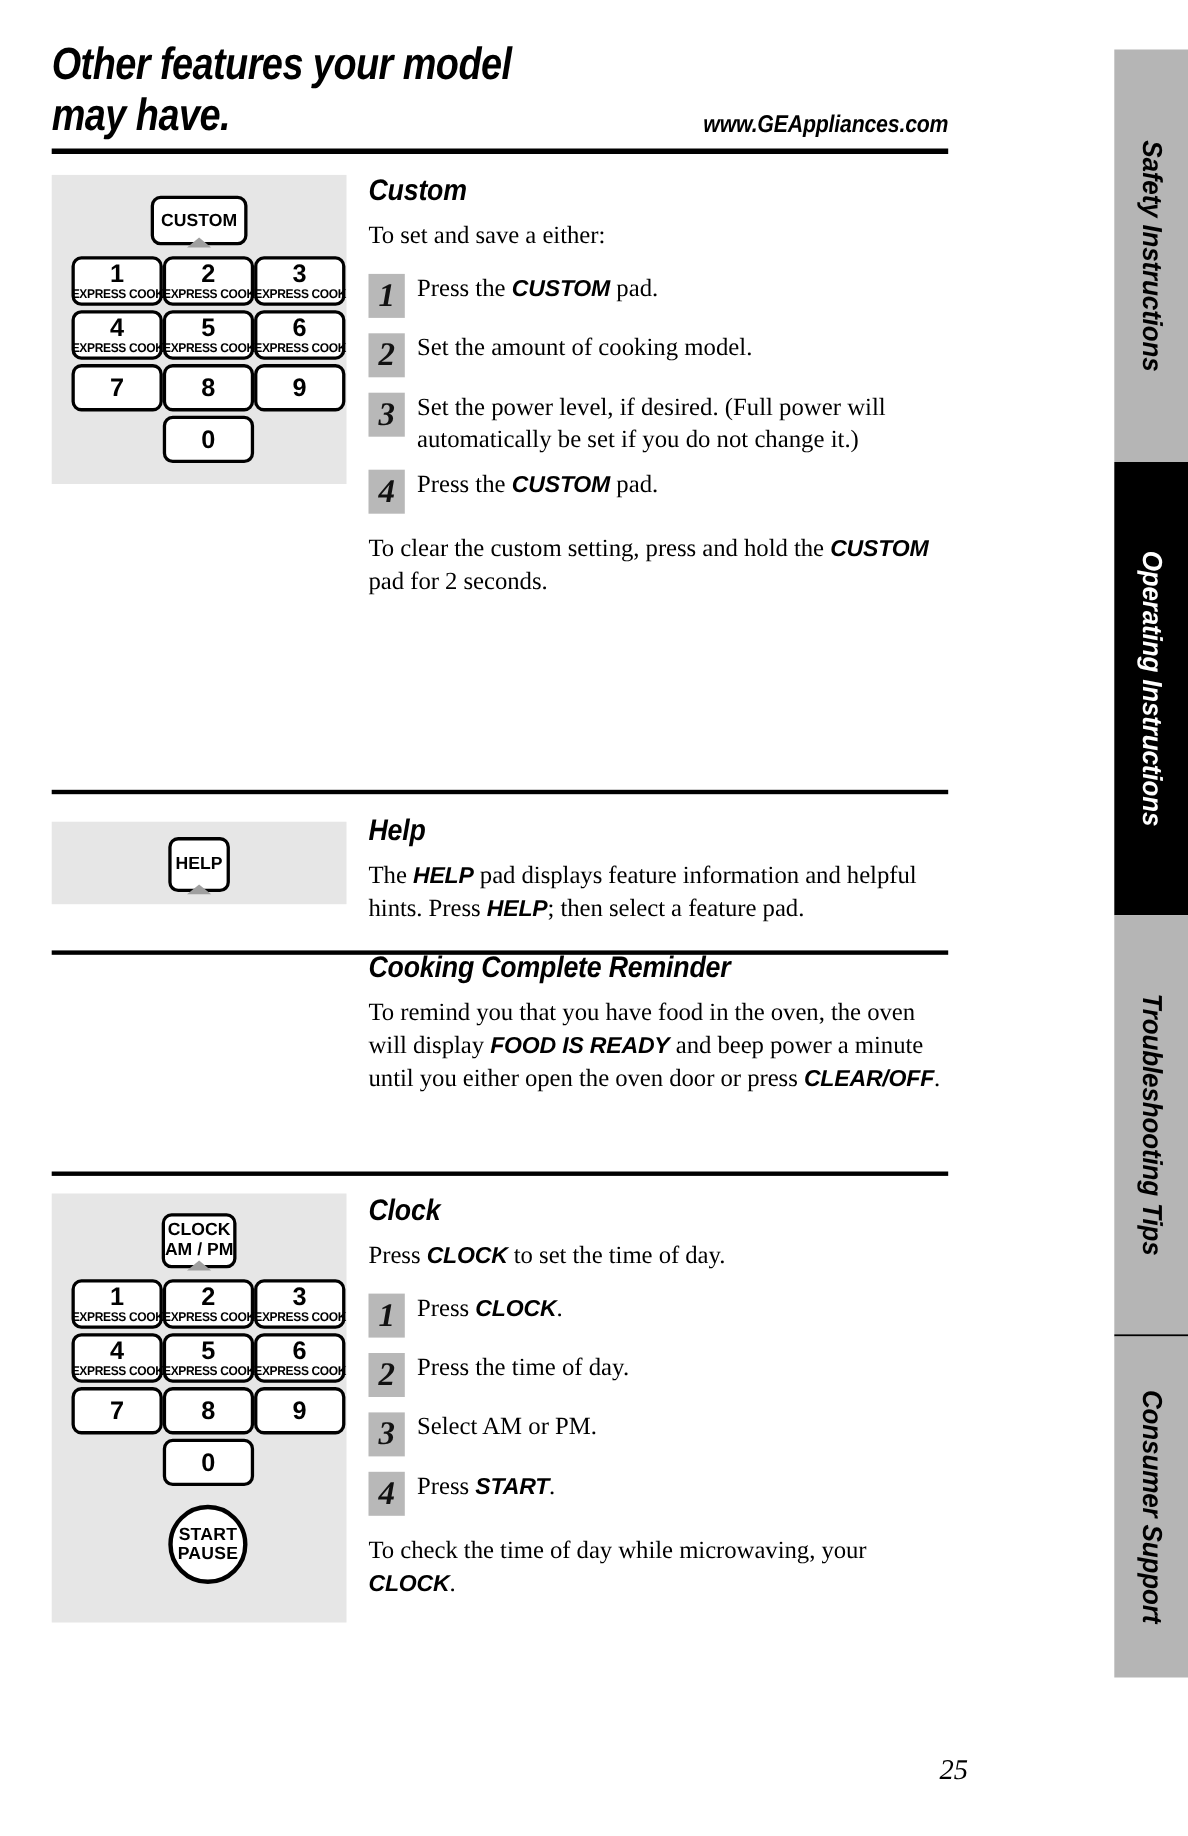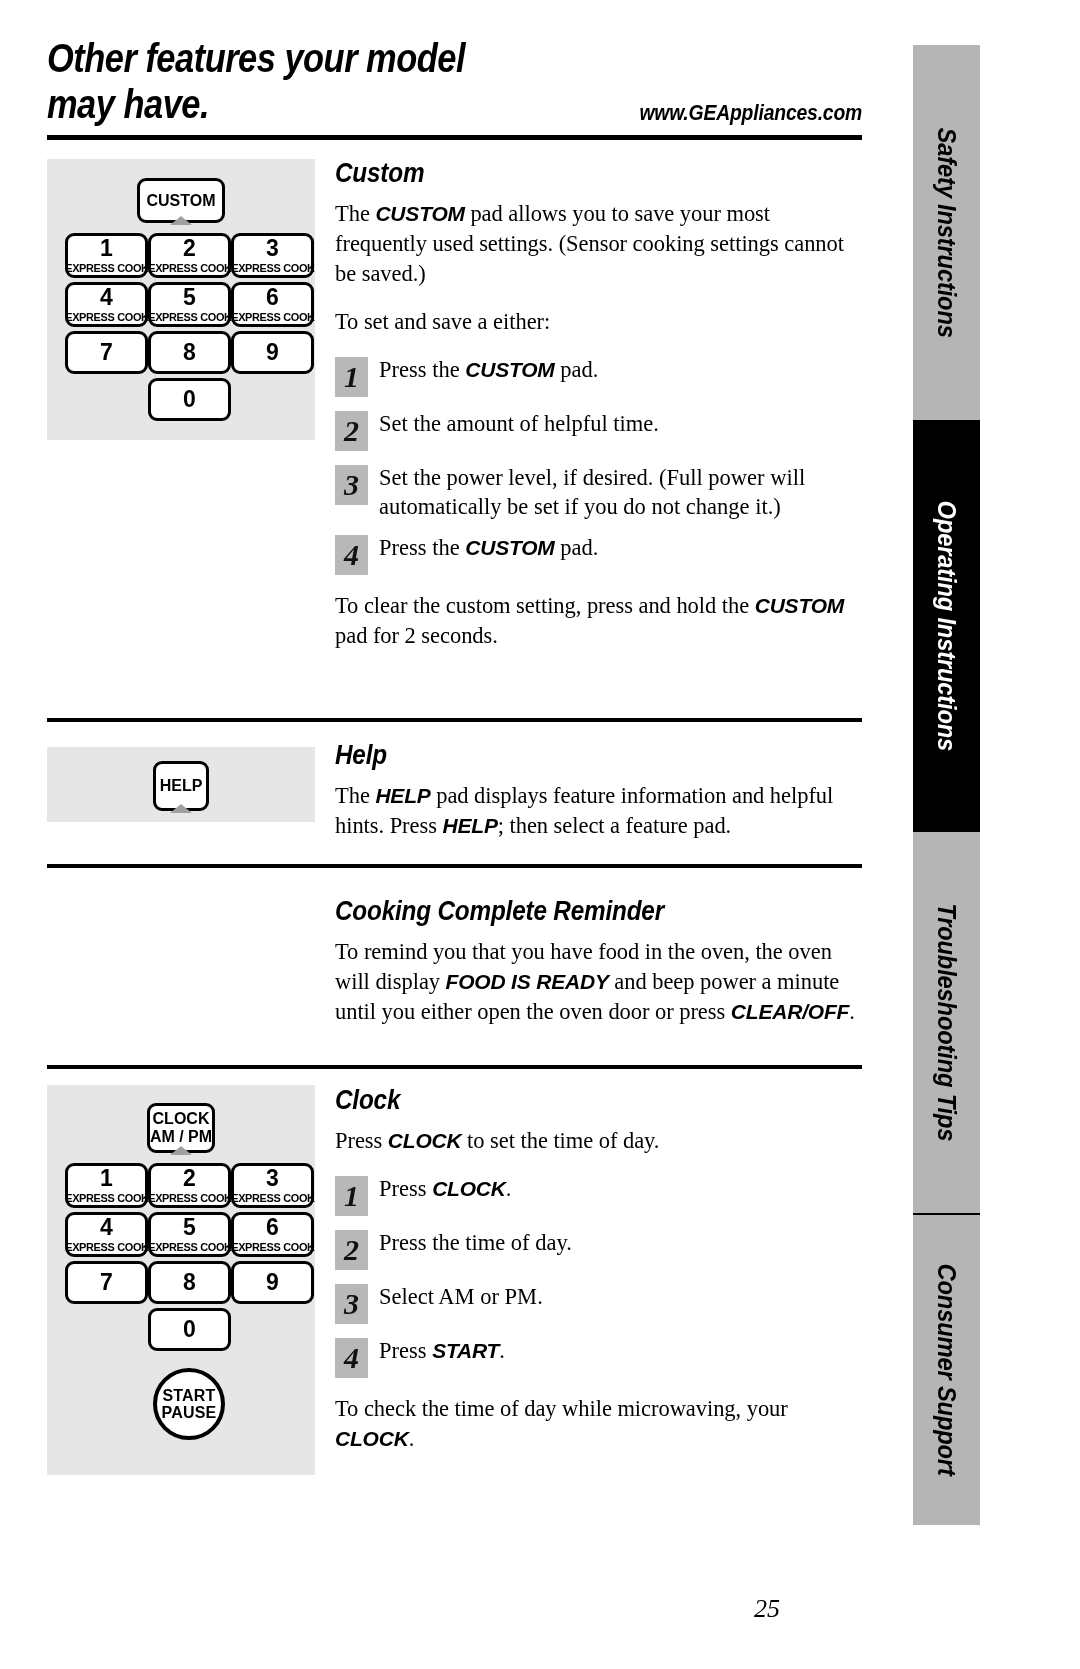--- a/index.html
+++ b/index.html
@@ -13,21 +13,21 @@
     position: relative;
     font-family: "Liberation Serif", "DejaVu Serif", serif;
     color: #000;
     overflow: hidden;
   }
 
   
   .page {
     position: absolute;
     left: 0; top: 0;
-    width: 980px;
+    width: 1080px;
     height: 1669px;
   }
 
   
   .header {
     position: absolute;
     left: 47px;
     top: 36px;
     width: 815px;
   }
@@ -318,30 +318,29 @@
 
       <div class="key" style="left:101px; top:219px; width:83px; height:43px;">
         <span class="num">0</span>
       </div>
     </div>
   </div>
 
   <div class="content" style="top:158px;">
     <h2 class="sec-title">Custom</h2>
 
-    <p class="body"><span>The </span><b class="pad">CUSTOM</b><span> pad allows you to save your most frequently used settings. (Sensor cooking settings cannot be saved.)</span></p>
 
     <p class="body">To set and save a either:</p>
 
     <ol class="steps">
       <li>
         <span class="stepnum">1</span><span>Press the </span><b class="pad">CUSTOM</b><span> pad.</span>
       </li>
       <li>
-        <span class="stepnum">2</span><span>Set the amount of helpful time.</span>
+        <span class="stepnum">2</span><span>Set the amount of cooking model.</span>
       </li>
       <li>
         <span class="stepnum">3</span><span>Set the power level, if desired.  (Full power will automatically be set if you do not change it.)</span>
       </li>
       <li>
         <span class="stepnum">4</span><span>Press the </span><b class="pad">CUSTOM</b><span> pad.</span>
       </li>
     </ol>
 
 
@@ -359,21 +358,21 @@
     </div>
   </div>
 
   <div class="content" style="top:740px;">
     <h2 class="sec-title">Help</h2>
     <p class="body"><span>The </span><b class="pad">HELP</b><span> pad displays feature information and helpful hints. Press </span><b class="pad">HELP</b><span>; then select a feature pad.</span></p>
   </div>
 
   <div class="rule" style="top:864px;"></div>
 
-  <div class="content" style="top:896px;">
+  <div class="content" style="top:864px;">
     <h2 class="sec-title">Cooking Complete Reminder</h2>
     <p class="body"><span>To remind you that you have food in the oven, the oven will display </span><b class="pad">FOOD IS READY</b><span> and beep power a minute until you either open the oven door or press </span><b class="pad">CLEAR/OFF</b><span>.</span></p>
   </div>
 
   <div class="rule" style="top:1065px;"></div>
 
   <div class="panel" style="left:47px; top:1085px; width:268px; height:390px;">
     <div class="keypad">
 
       <div class="key wordkey" style="left:100px; top:18px; width:68px; height:50px;">

